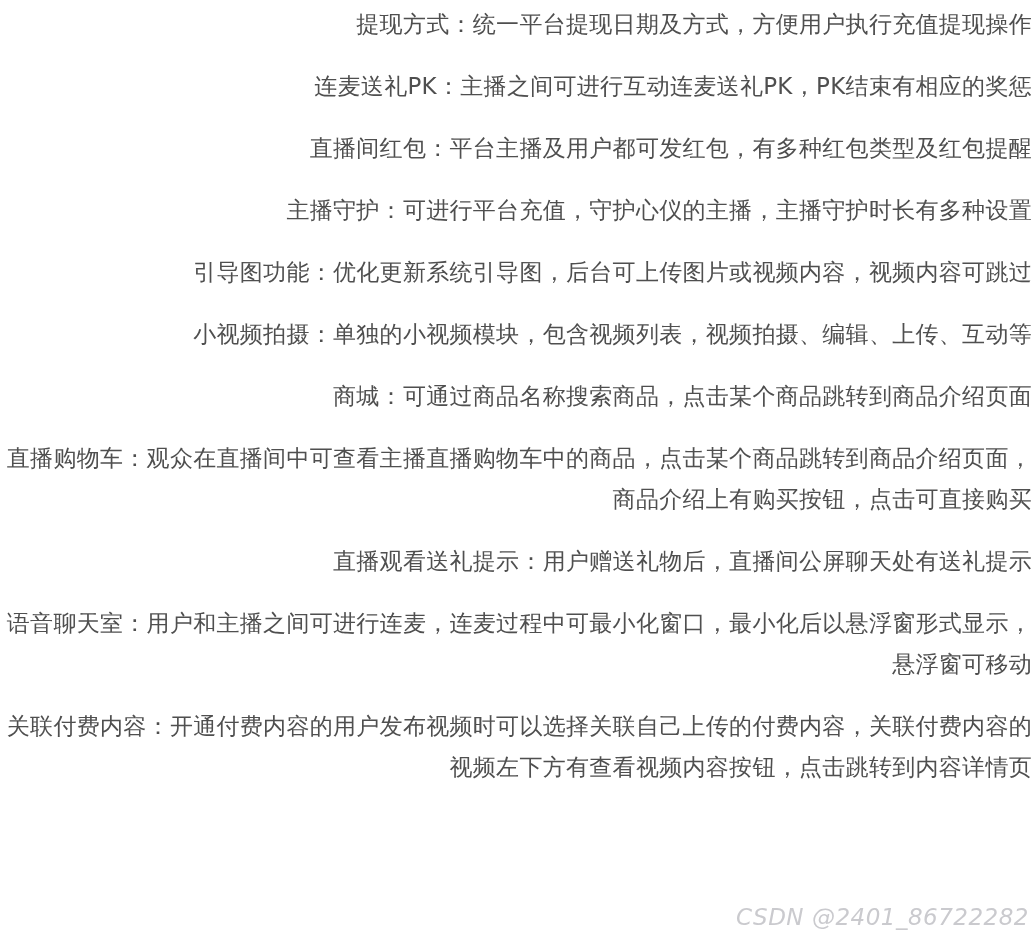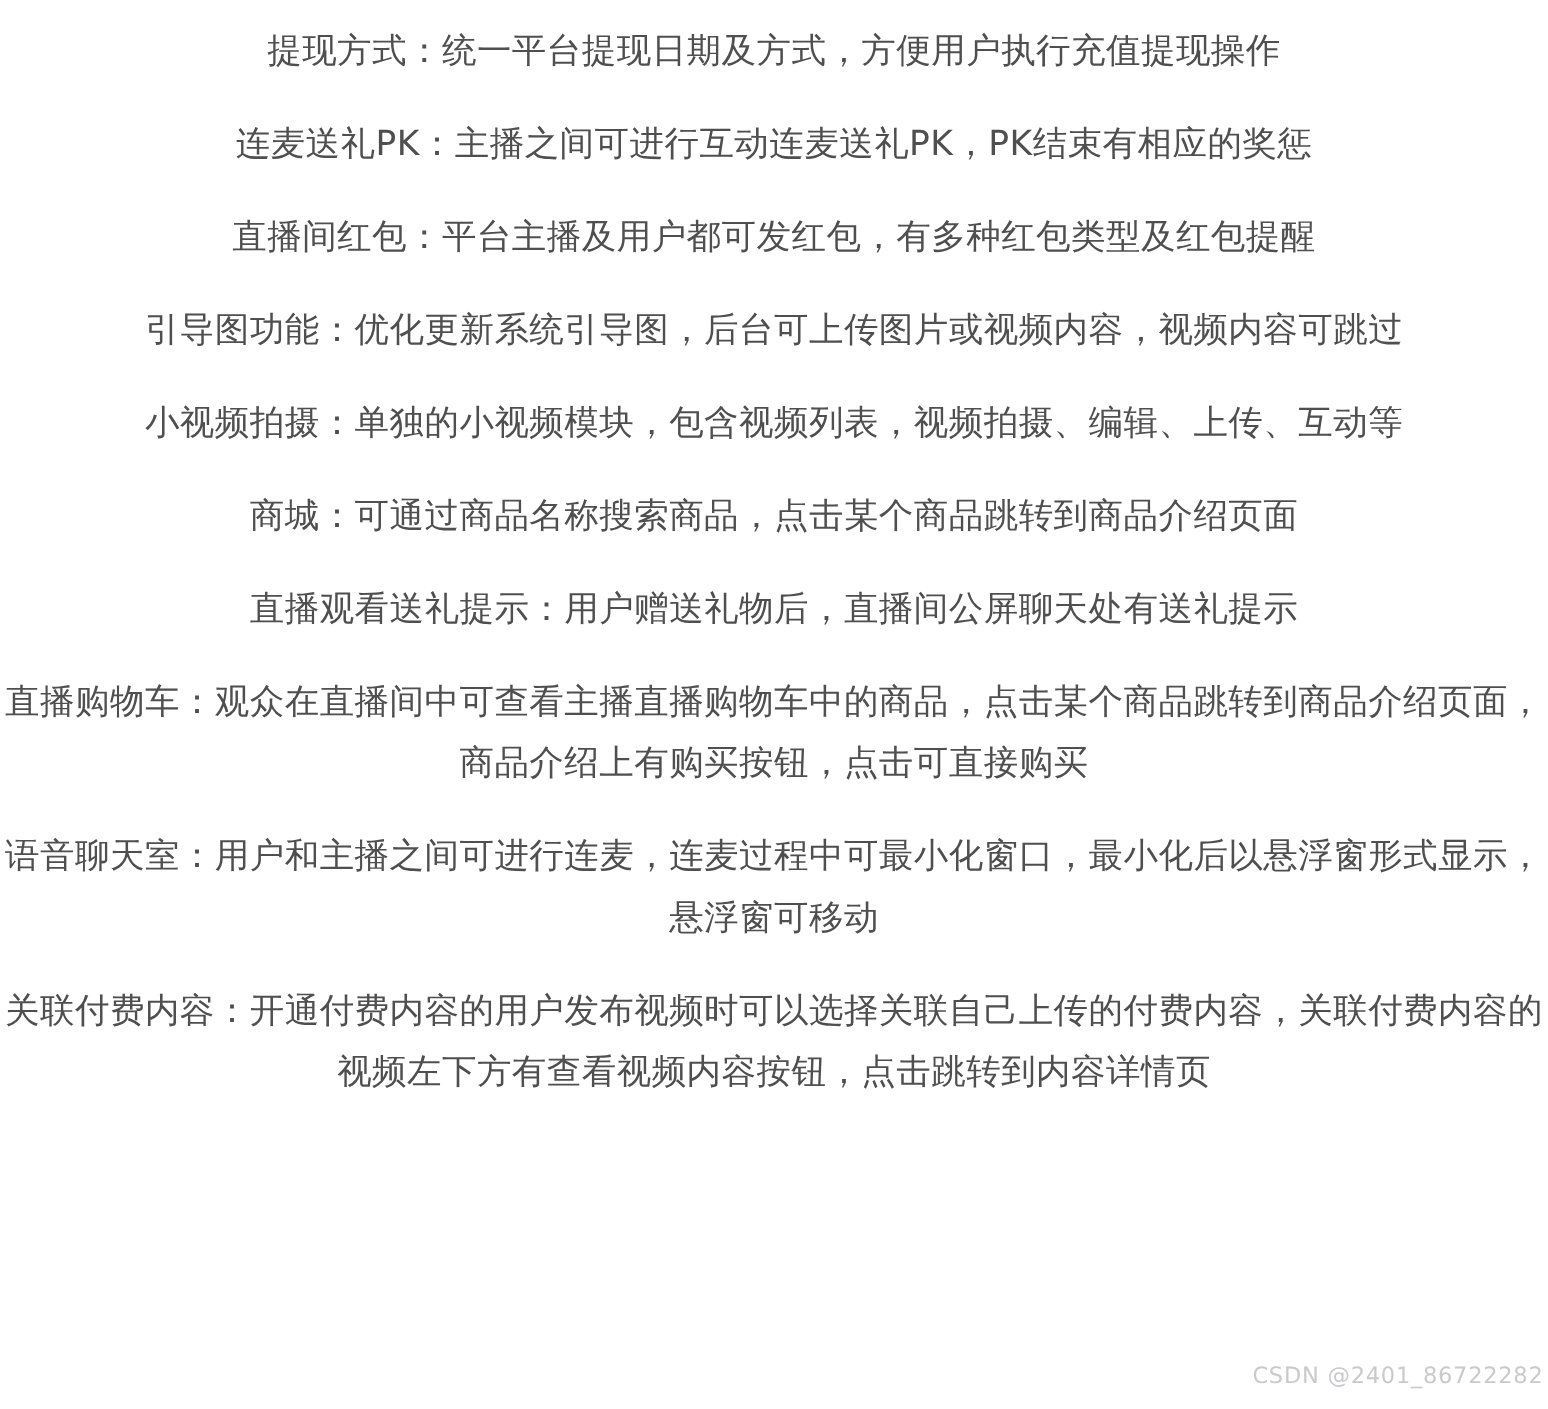--- a/index.html
+++ b/index.html
@@ -14,50 +14,52 @@
     font-family: "DejaVu Sans", "Liberation Sans", sans-serif;
   }
   .article-body {
     position: relative;
     width: 1032px;
     height: 939px;
     overflow: hidden;
     background: #ffffff;
   }
   .article-body p {
-    margin: 14px 0 21px 0;
+    margin: 4px 0 21px 0;
     padding: 0;
     font-size: 23px;
     line-height: 41px;
     color: #4f4f4f;
     letter-spacing: 0.3px;
     word-break: break-all;
-    text-align: center;
+    text-align: right;
   }
   .watermark {
     position: absolute;
     right: 3px;
     bottom: 11px;
-    font-size: 15px;
+    font-size: 23px;
     line-height: 22px;
     color: #cacace;
     letter-spacing: 0.5px;
     user-select: none;
     white-space: nowrap;
+    font-style: italic;
   }
 </style>
 </head>
 <body>
 
 <div class="article-body">
   <p>提现方式：统一平台提现日期及方式，方便用户执行充值提现操作</p>
   <p>连麦送礼PK：主播之间可进行互动连麦送礼PK，PK结束有相应的奖惩</p>
   <p>直播间红包：平台主播及用户都可发红包，有多种红包类型及红包提醒</p>
+  <p>主播守护：可进行平台充值，守护心仪的主播，主播守护时长有多种设置</p>
   <p>引导图功能：优化更新系统引导图，后台可上传图片或视频内容，视频内容可跳过</p>
   <p>小视频拍摄：单独的小视频模块，包含视频列表，视频拍摄、编辑、上传、互动等</p>
   <p>商城：可通过商品名称搜索商品，点击某个商品跳转到商品介绍页面</p>
+  <p>直播购物车：观众在直播间中可查看主播直播购物车中的商品，点击某个商品跳转到商品介绍页面，商品介绍上有购买按钮，点击可直接购买</p>
   <p>直播观看送礼提示：用户赠送礼物后，直播间公屏聊天处有送礼提示</p>
-  <p>直播购物车：观众在直播间中可查看主播直播购物车中的商品，点击某个商品跳转到商品介绍页面，商品介绍上有购买按钮，点击可直接购买</p>
   <p>语音聊天室：用户和主播之间可进行连麦，连麦过程中可最小化窗口，最小化后以悬浮窗形式显示，悬浮窗可移动</p>
   <p>关联付费内容：开通付费内容的用户发布视频时可以选择关联自己上传的付费内容，关联付费内容的视频左下方有查看视频内容按钮，点击跳转到内容详情页</p>
 
   <div class="watermark">CSDN @2401_86722282</div>
 </div>
 
 </body></html>

